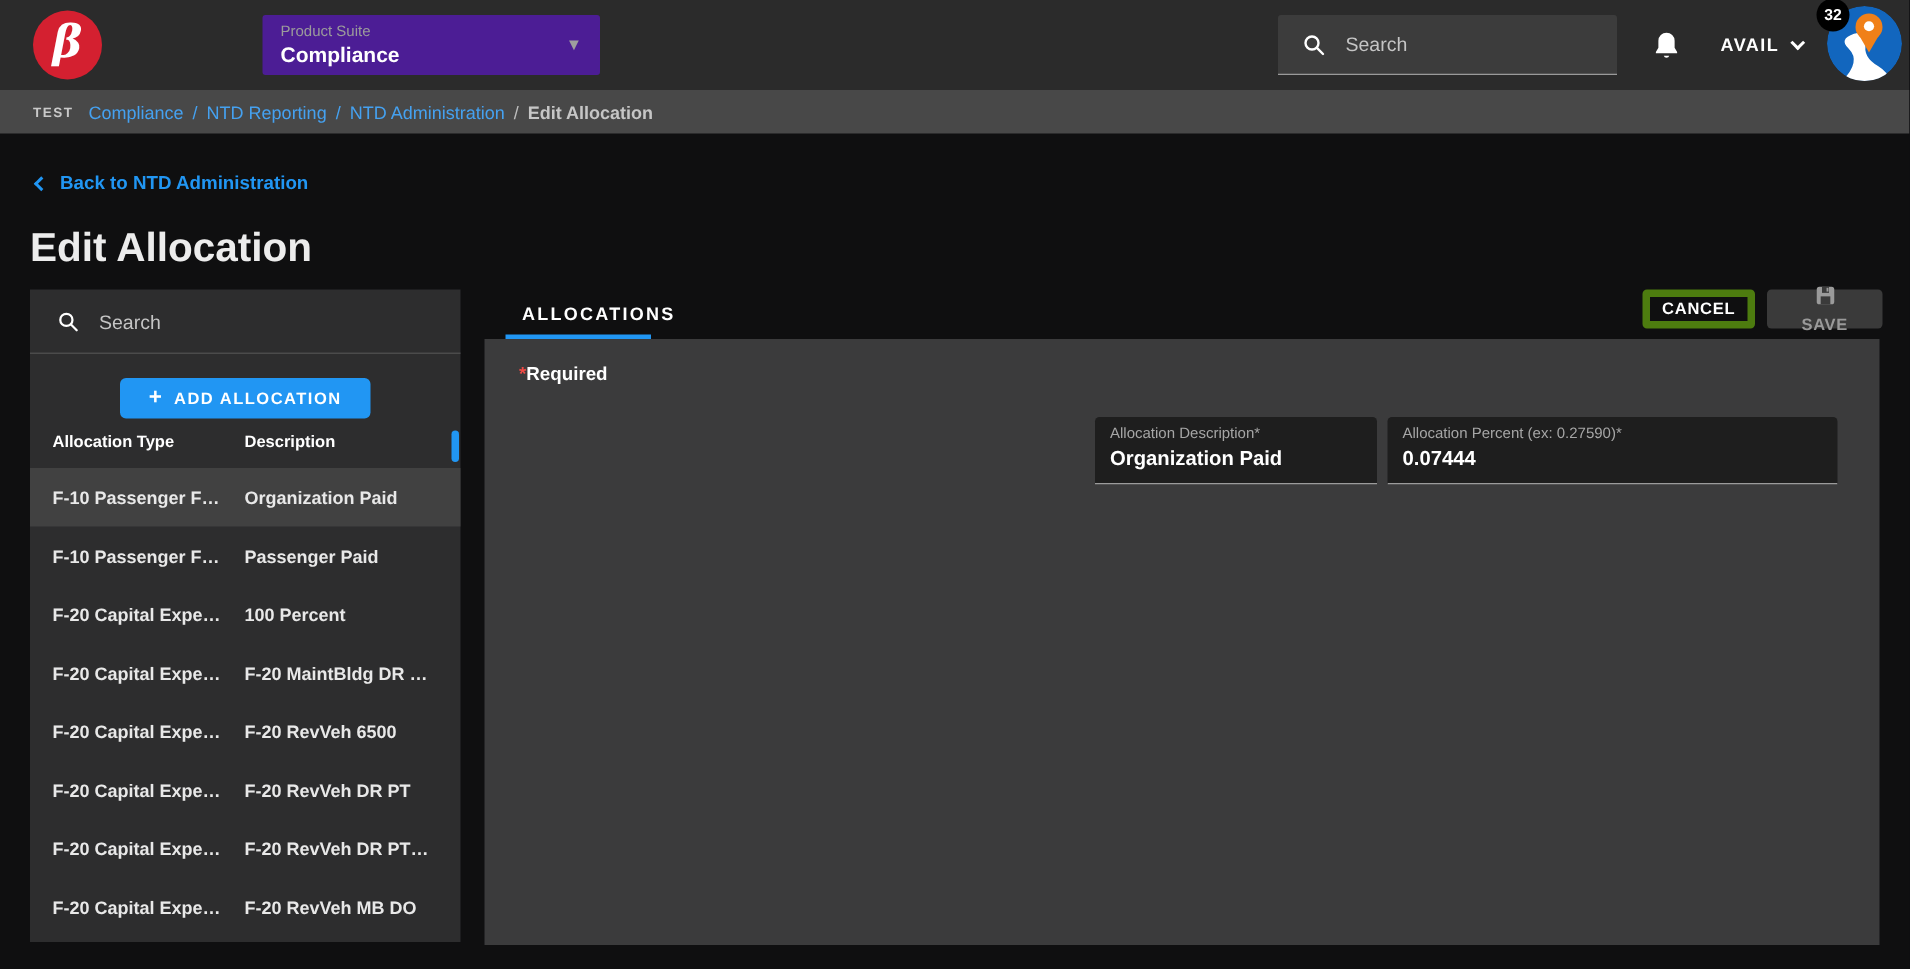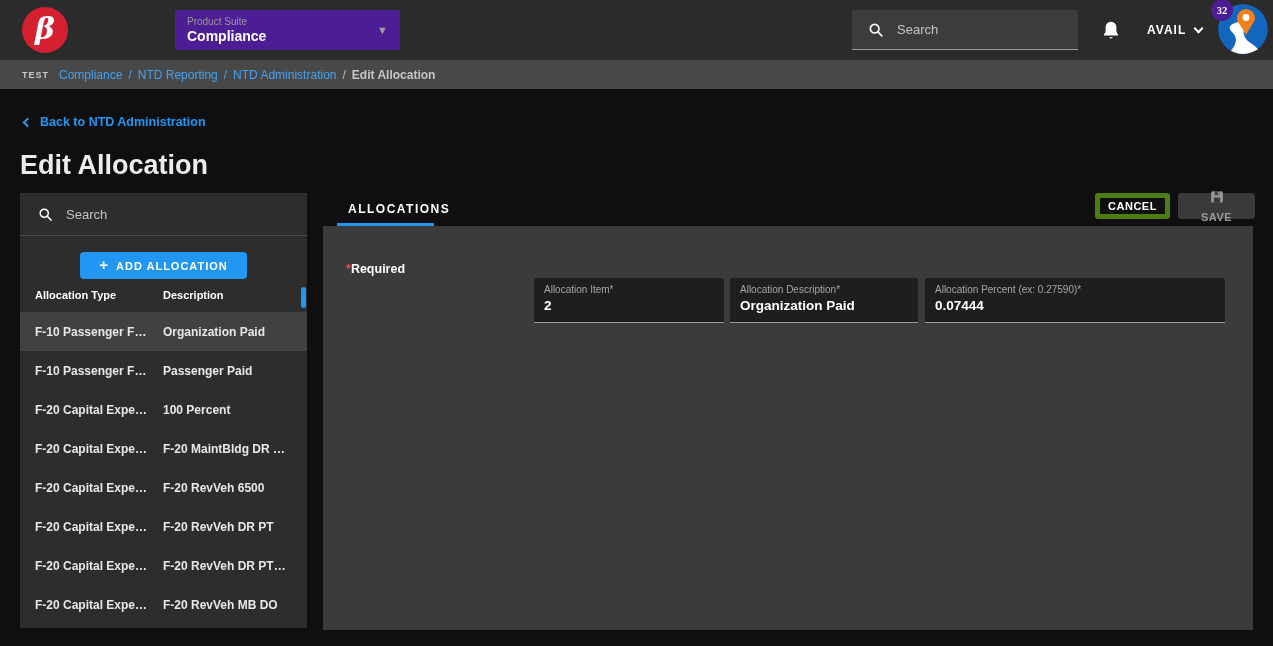--- a/index.html
+++ b/index.html
@@ -29,23 +29,23 @@
     background:transparent; border:none; outline:none; color:#ddd;
     font-size:13px; font-family:inherit; width:150px; }
   .top-search input::placeholder, .panel-search input::placeholder { color:#c5c5c5; }
 
   .bell { left:1101px; top:19px; width:20px; height:23px; cursor:pointer; }
   .user-menu { left:1147px; top:0; height:60px; display:flex; align-items:center; gap:9px; cursor:pointer; }
   .user-menu .name { font-size:12px; font-weight:bold; letter-spacing:1px; color:#fff; }
   .chev-down { width:7px; height:7px; border-right:2px solid #fff; border-bottom:2px solid #fff;
                transform:rotate(45deg); margin-top:-4px; }
   .avatar { left:1218px; top:4px; width:50px; height:50px; border-radius:50%; overflow:hidden; cursor:pointer; }
-  .badge { left:1211px; top:-1px; width:22px; height:22px; border-radius:50%; background:#4c1d95;
+  .badge { left:1211px; top:-1px; width:22px; height:22px; border-radius:50%; background:#000000;
            color:#fff; font-size:10.5px; font-weight:bold; display:flex; align-items:center;
-           justify-content:center; z-index:3;font-family:Liberation Serif, serif; }
+           justify-content:center; z-index:3; }
 
   
   .crumbbar { left:0; top:60px; width:1273px; height:29px; background:#484848;
               display:flex; align-items:center; padding-left:22px; gap:6px; }
   .crumb-env { font-size:9px; font-weight:bold; letter-spacing:1px; color:#c9c9c9; margin-right:4px; }
   .crumb-link { font-size:12px; color:#45a1f0; text-decoration:none; cursor:pointer; }
   .crumb-sep-blue { font-size:12px; color:#45a1f0; }
   .crumb-sep-gray { font-size:12px; color:#bdbdbd; }
   .crumb-current { font-size:12px; font-weight:bold; color:#c6c6c6; }
 
@@ -79,21 +79,21 @@
   .tab { left:348px; top:202px; font-size:12px; font-weight:bold; letter-spacing:1.5px;
          color:#fff; cursor:pointer; }
   .tab-underline { left:337px; top:223px; width:97px; height:3px; background:#2196f3; }
   .cancel-btn { left:1095px; top:193px; width:75px; height:26px; background:transparent;
                 border:5px solid #4d7c0f; border-radius:3px; color:#fff; font-size:11px;
                 font-weight:bold; letter-spacing:0.5px; font-family:inherit; cursor:pointer; }
   .save-btn { left:1178px; top:193px; width:77px; height:26px; background:#3a3a3a; border:none;
               border-radius:3px; color:#9a9a9a; font-size:11px; font-weight:bold; letter-spacing:0.5px;
               font-family:inherit; display:flex; align-items:center; justify-content:center; gap:7px;flex-direction:column; }
   .right-panel { left:323px; top:226px; width:930px; height:404px; background:#3b3b3c; }
-  .required-note { position:absolute; left:23px; top:36px; font-size:12.5px; font-weight:bold; color:#fff; }
+  .required-note { position:absolute; left:23px; top:16px; font-size:12.5px; font-weight:bold; color:#fff; }
   .required-note .ast { color:#ef4b46; }
   .field { position:absolute; top:52px; height:45px; background:#1e1e1e;
            border-bottom:1px solid #9b9b9b; border-radius:3px 3px 0 0; padding:6px 10px; }
   .field .flabel { font-size:10px; color:#a6a6a6; white-space:nowrap; }
   .field .fvalue { font-size:13.5px; font-weight:bold; color:#fff; margin-top:3px; white-space:nowrap; }
   .field .fcaret { position:absolute; right:8px; top:15px; color:#9e9e9e; font-size:11px; }
   .f1 { left:14px;  width:193px; cursor:pointer; }
   .f2 { left:211px; width:190px; }
   .f3 { left:407px; width:188px; }
   .f4 { left:602px; width:300px; }
@@ -235,24 +235,20 @@
     </svg>
   </span>
   <span>SAVE</span>
 </button>
 
 <section class="abs right-panel">
   <div class="required-note">
     <span class="ast">*</span><span>Required</span>
   </div>
 
-  <div class="field f2">
-    <div class="flabel">Allocation Item*</div>
-    <div class="fvalue">2</div>
-  </div>
   <div class="field f3">
     <div class="flabel">Allocation Description*</div>
     <div class="fvalue">Organization Paid</div>
   </div>
   <div class="field f4">
     <div class="flabel">Allocation Percent (ex: 0.27590)*</div>
     <div class="fvalue">0.07444</div>
   </div>
 </section>
 

